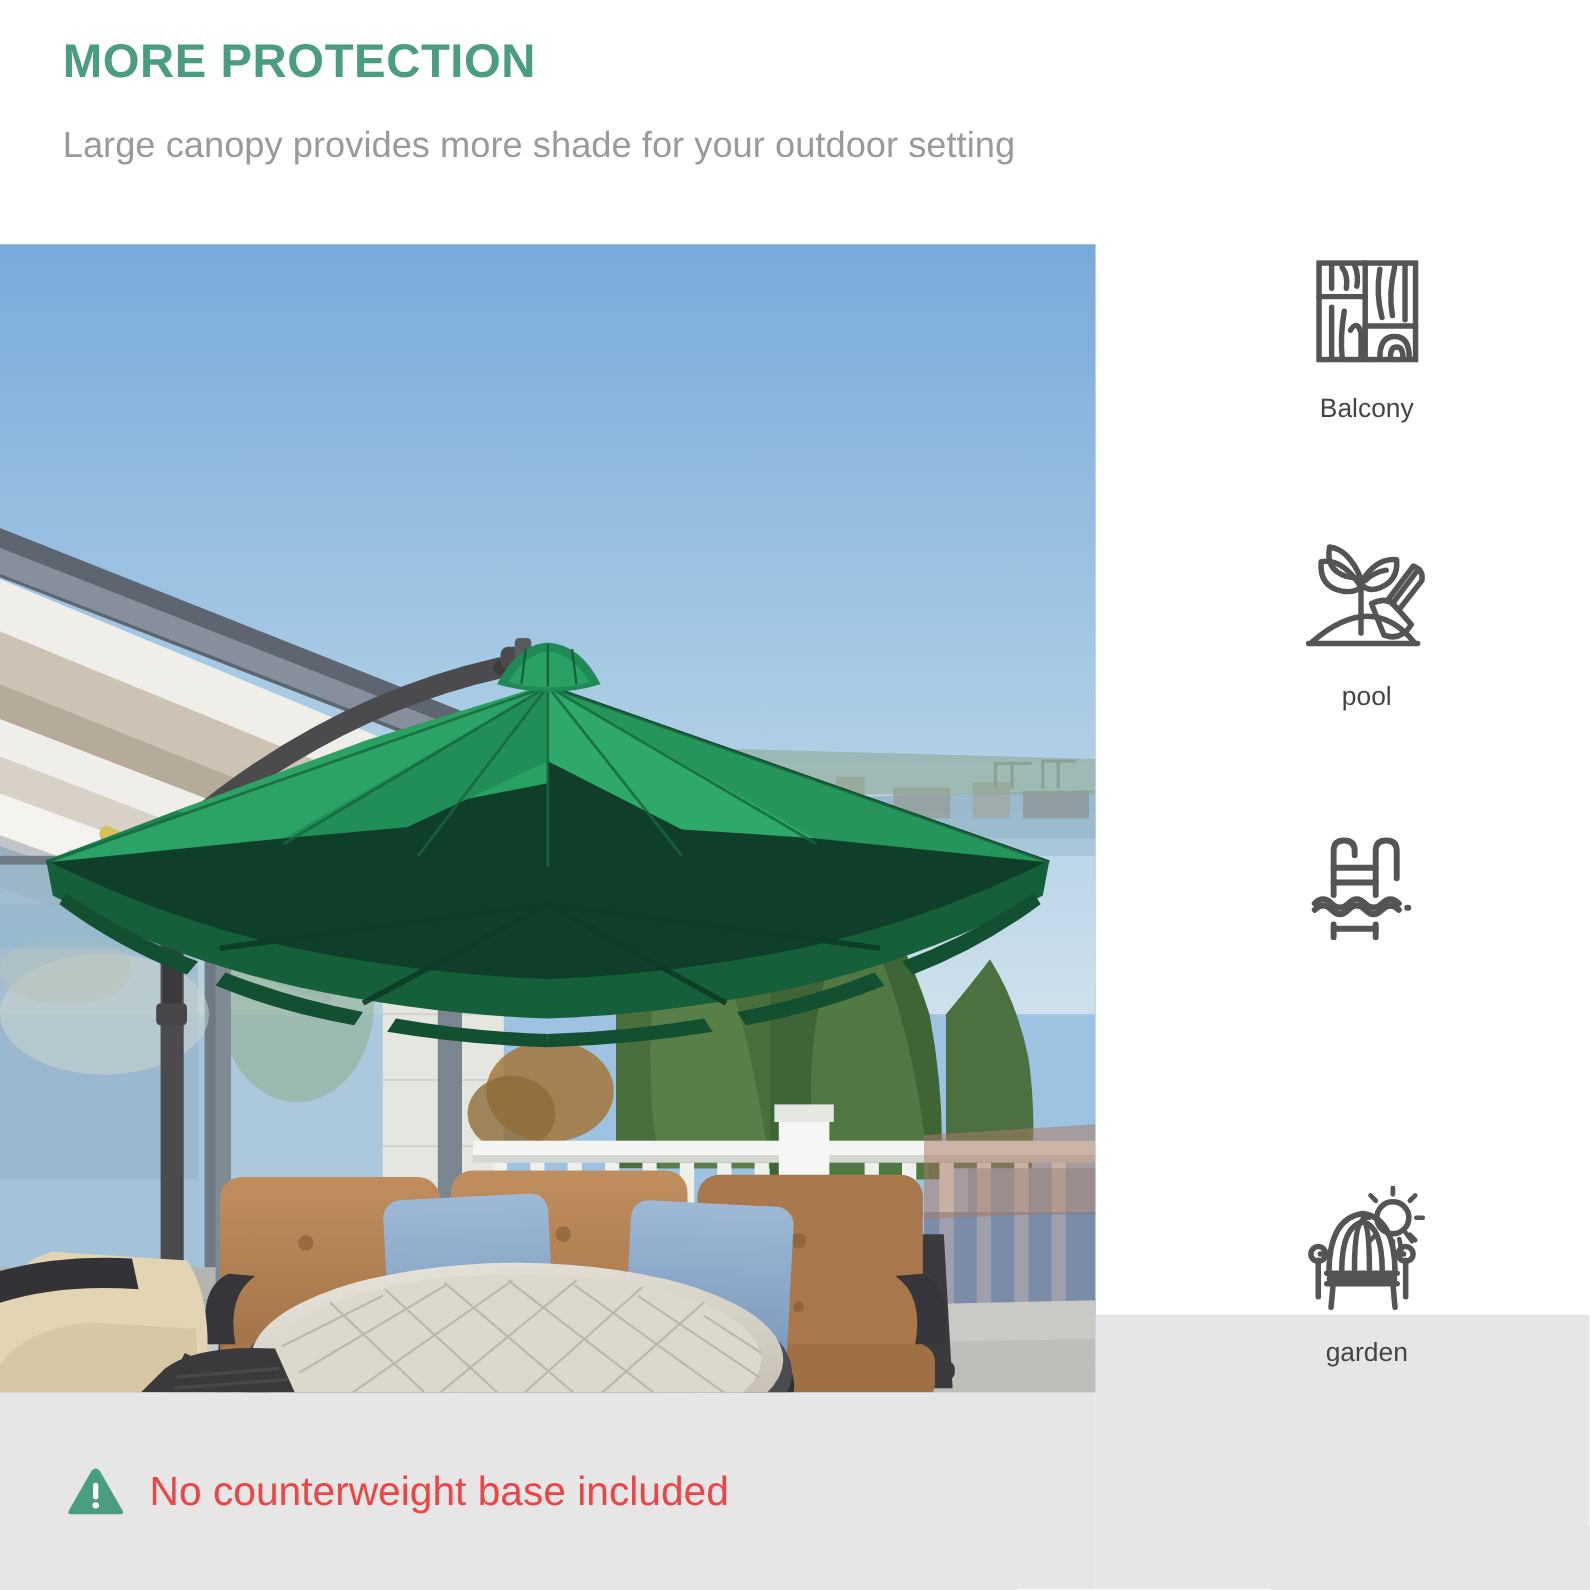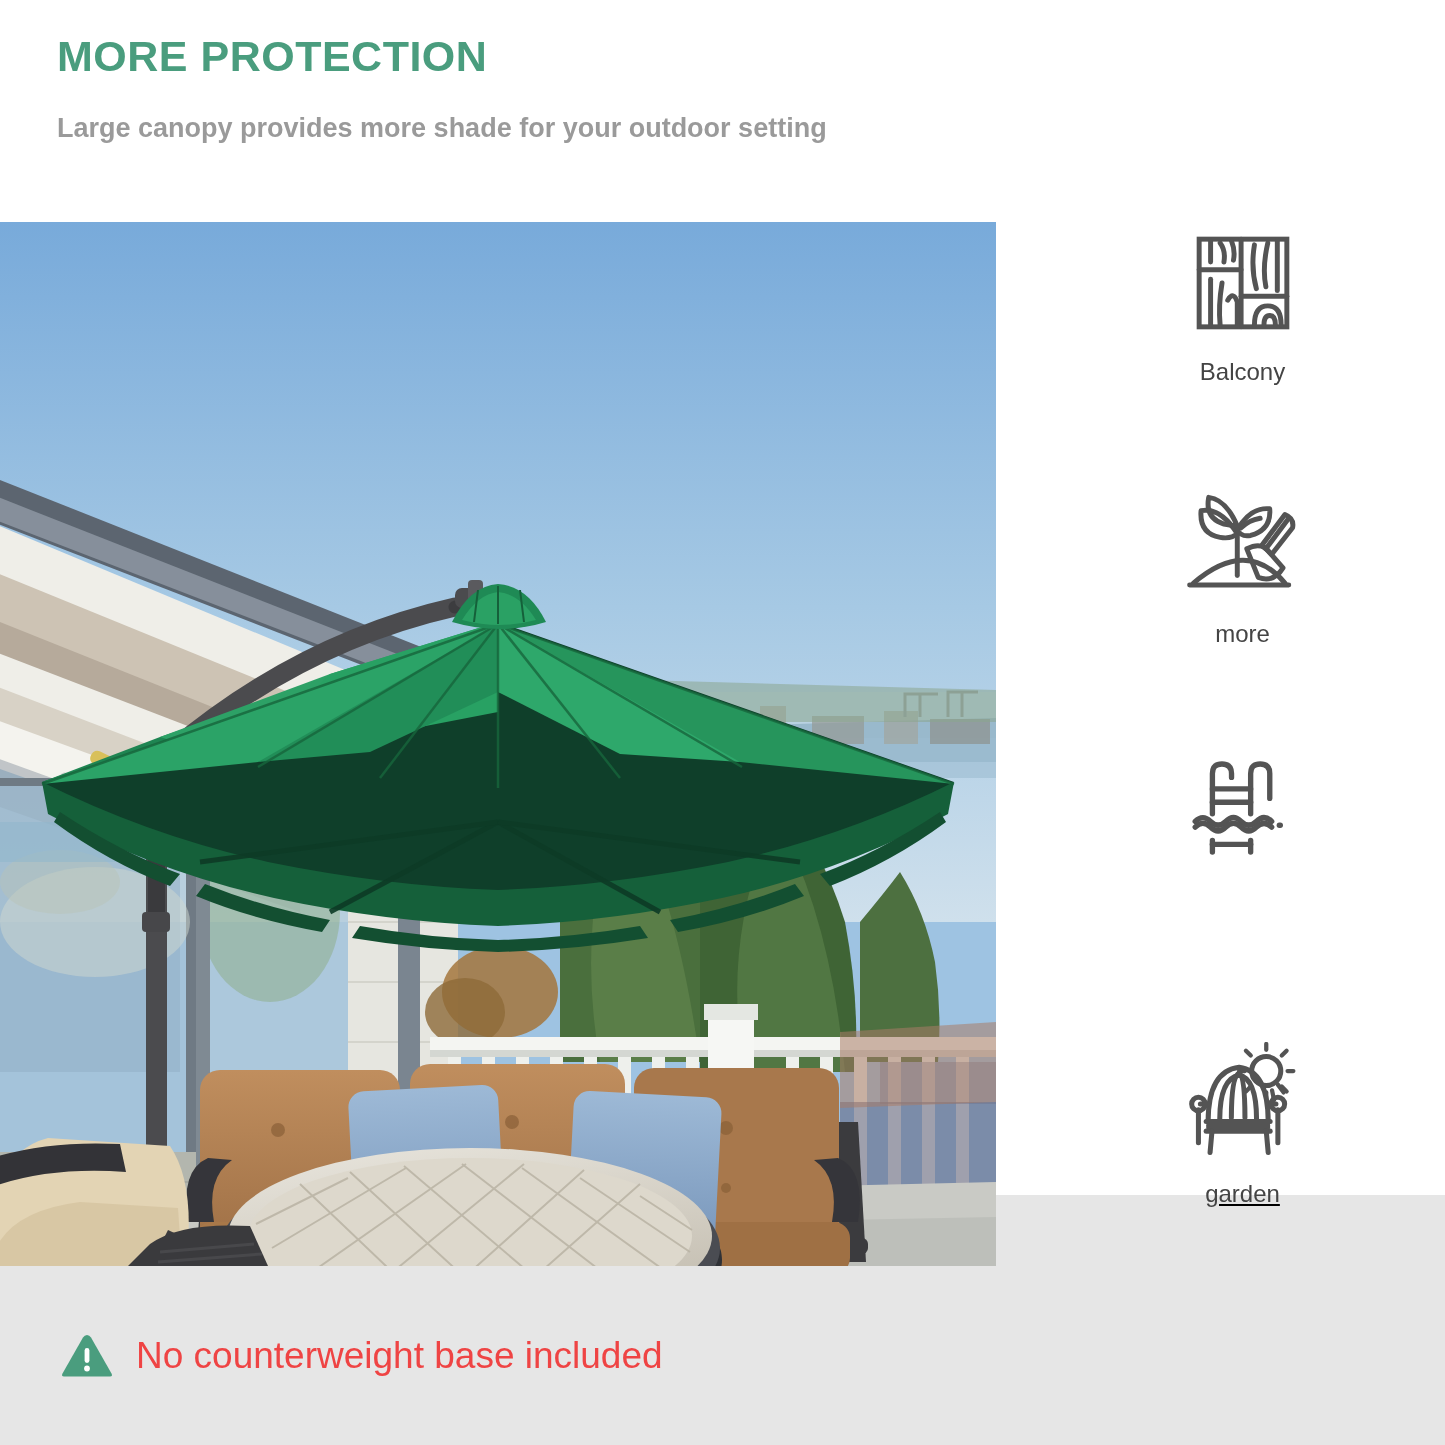--- a/index.html
+++ b/index.html
@@ -14,42 +14,42 @@
 
   
   .header { position:absolute; left:0; top:0; width:1445px; height:288px; background:#fff; }
   .headline {
     position:absolute; left:57px; top:32px;
     font-size:43px; font-weight:bold; letter-spacing:0.5px;
     color:#4a9d7e; white-space:nowrap;
   }
   .subhead {
     position:absolute; left:57px; top:113px;
-    font-size:27px; font-weight:700; color:#9a9a9a; white-space:nowrap;
+    font-size:33px; font-weight:400; color:#9a9a9a; white-space:nowrap;
   }
 
   
   .photo {
     position:absolute; left:0; top:222px; width:996px; height:1044px;
     overflow:hidden; background:#9ec3e2;
   }
   .photo svg { display:block; width:996px; height:1044px; }
 
   
   .features { position:absolute; left:1040px; top:222px; width:405px; height:1100px; }
   .feature { position:absolute; left:0; width:405px; text-align:center; }
   .feature .ico { display:block; margin:0 auto; }
   .feature .lbl {
     display:block; margin-top:14px;
     font-size:24px; font-weight:400; color:#444; white-space:nowrap;
   }
   .f0 { top:0px; }
   .f1 { top:262px; }
   .f2 { top:530px; }
-  .f3 { top:820px;text-decoration:underline; }
+  .f3 { top:856px; }
 
   
   .gray-right {
     position:absolute; left:996px; top:1195px; width:449px; height:250px;
     background:#e6e6e6;
   }
   .footer {
     position:absolute; left:0; top:1266px; width:996px; height:179px;
     background:#e6e6e6;
   }
@@ -410,21 +410,21 @@
       <path d="M31 26 Q22 12 12 14 Q11 26 22 28 Q28 29 31 26 Z"></path>
       <path d="M31 22 Q25 8 16 7 Q14 18 24 21 Q29 22 31 22 Z"></path>
       <path d="M31 24 Q38 12 48 13 Q49 24 38 27 Q33 28 31 24 Z"></path>
       <path d="M33 23 Q37 19 43 18"></path>
       <path d="M8 52 Q22 40 34 40 Q46 40 56 52"></path>
       <path d="M6 53 H58"></path>
       <path d="M36 34 Q44 30 48 36 L55 44 Q50 52 42 49 Z"></path>
       <path d="M46 34 L58 18"></path>
       <path d="M44 32 L56 16 Q61 18 60 23 L49 37 Z"></path>
     </svg>
-    <span class="lbl">more</span>
+    <span class="lbl">pool</span>
   </div>
 
   <div class="feature f2">
     <svg class="ico" width="130" height="112" viewBox="0 0 68 58" fill="none" stroke="#545454" stroke-width="2.8" stroke-linecap="round">
       <path d="M18 32 V11 Q18 6 23 6 Q28 6 28 11 V13"></path>
       <path d="M38 32 V11 Q38 6 43 6 Q48 6 48 11 V24"></path>
       <path d="M18 19 H38"></path>
       <path d="M18 26 H38"></path>
       <path d="M9 36 Q13 32 17 36 Q21 40 25 36 Q29 32 33 36 Q37 40 41 36 Q45 32 49 36"></path>
       <path d="M9 39 Q13 35 17 39 Q21 43 25 39 Q29 35 33 39 Q37 43 41 39 Q45 35 49 39"></path>

